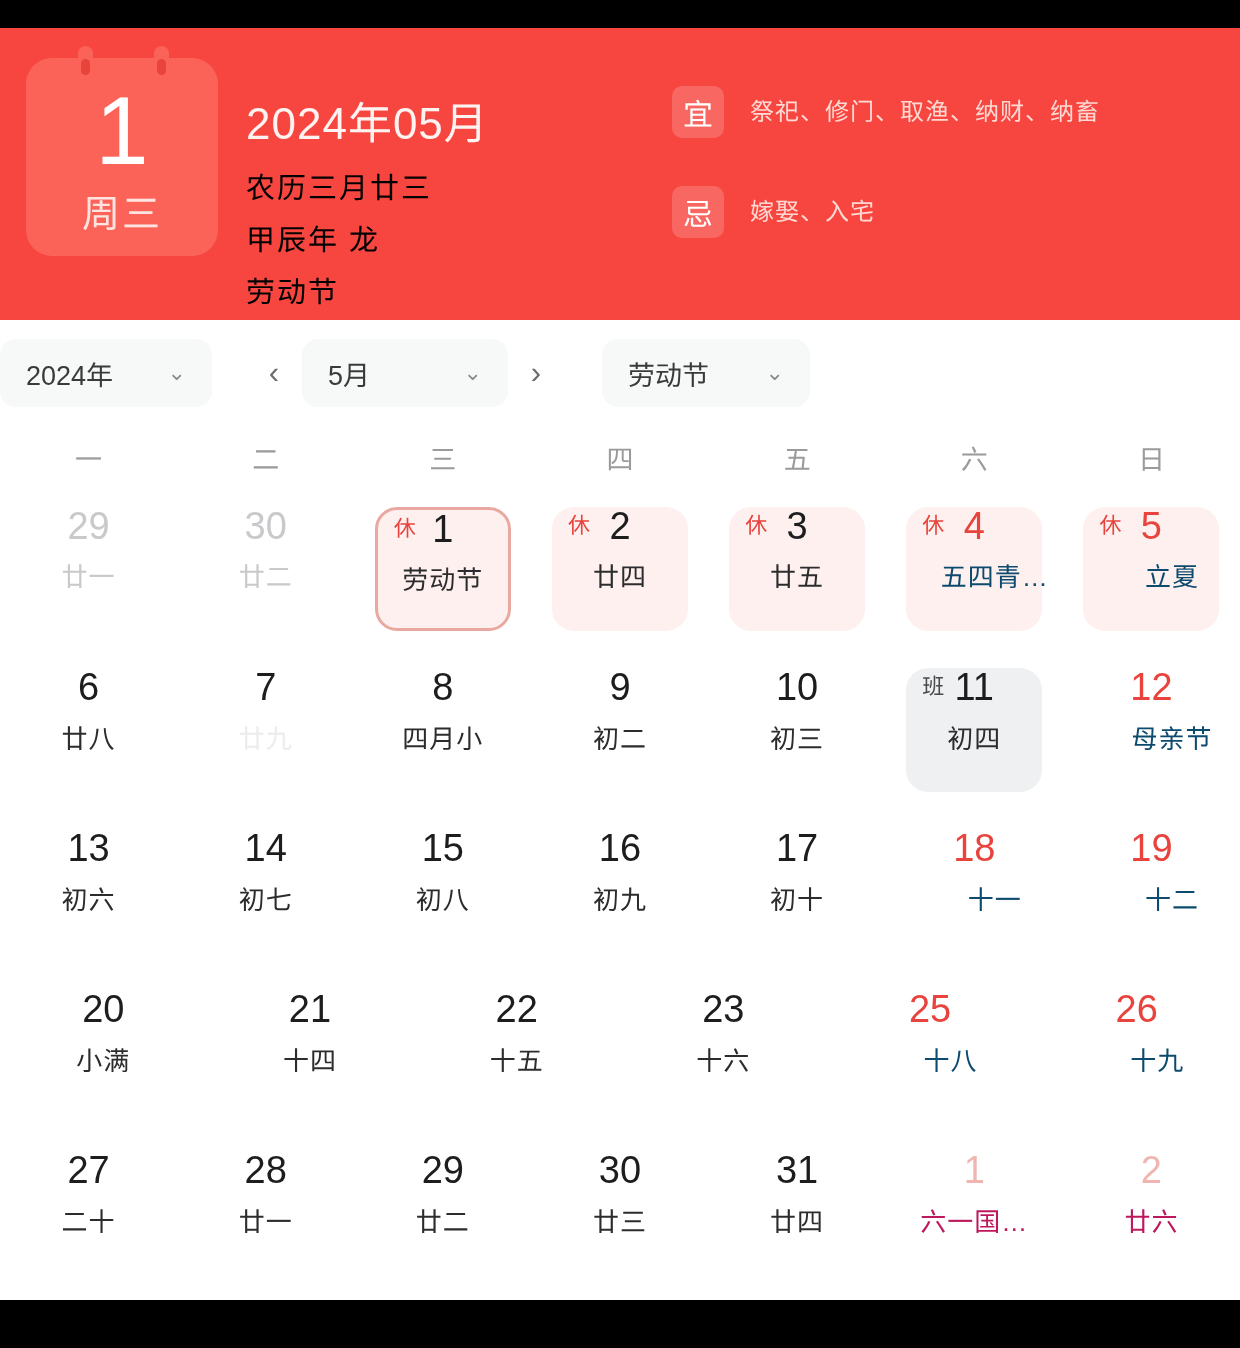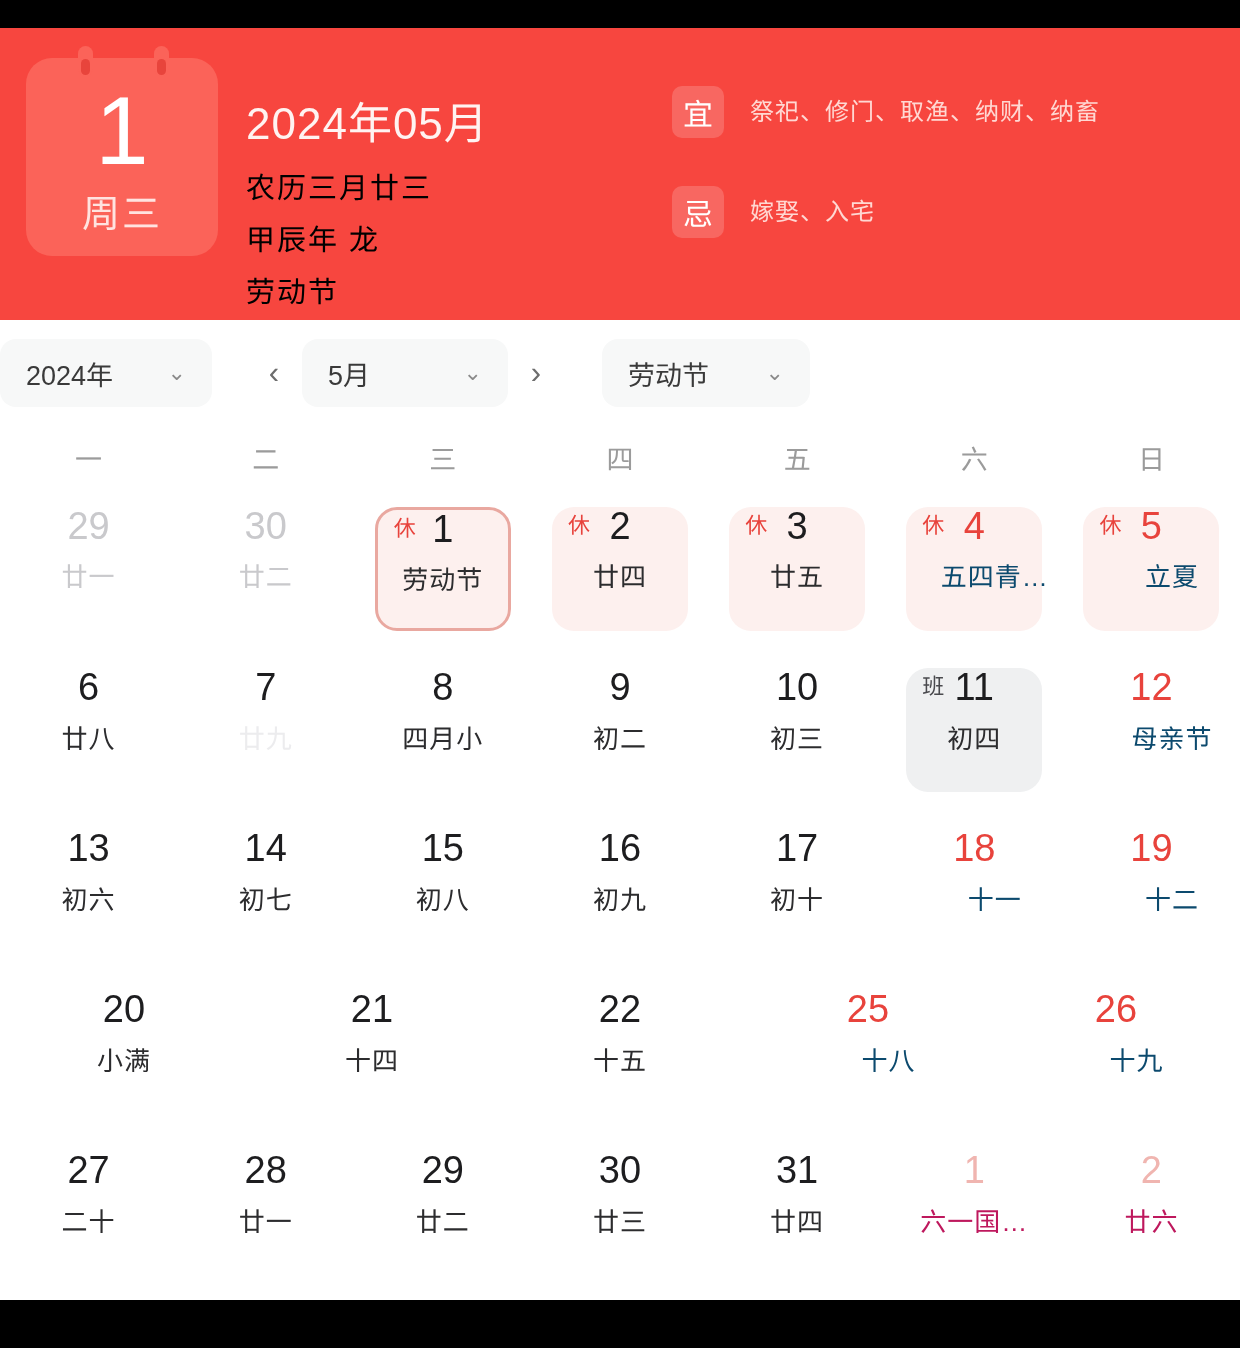--- a/index.html
+++ b/index.html
@@ -361,20 +361,26 @@
               <div class="num">21</div>
               <div class="lunar">十四</div>
             </div>
           </div>
           <div class="cell normal">
             <div class="box">
               <div class="num">22</div>
               <div class="lunar">十五</div>
             </div>
           </div>
+          <div class="cell normal">
+            <div class="box">
+              <div class="num">23</div>
+              <div class="lunar">十六</div>
+            </div>
+          </div>
           <div class="cell weekend">
             <div class="box">
               <div class="num">25</div>
               <div class="lunar">十八</div>
             </div>
           </div>
           <div class="cell weekend">
             <div class="box">
               <div class="num">26</div>
               <div class="lunar">十九</div>

